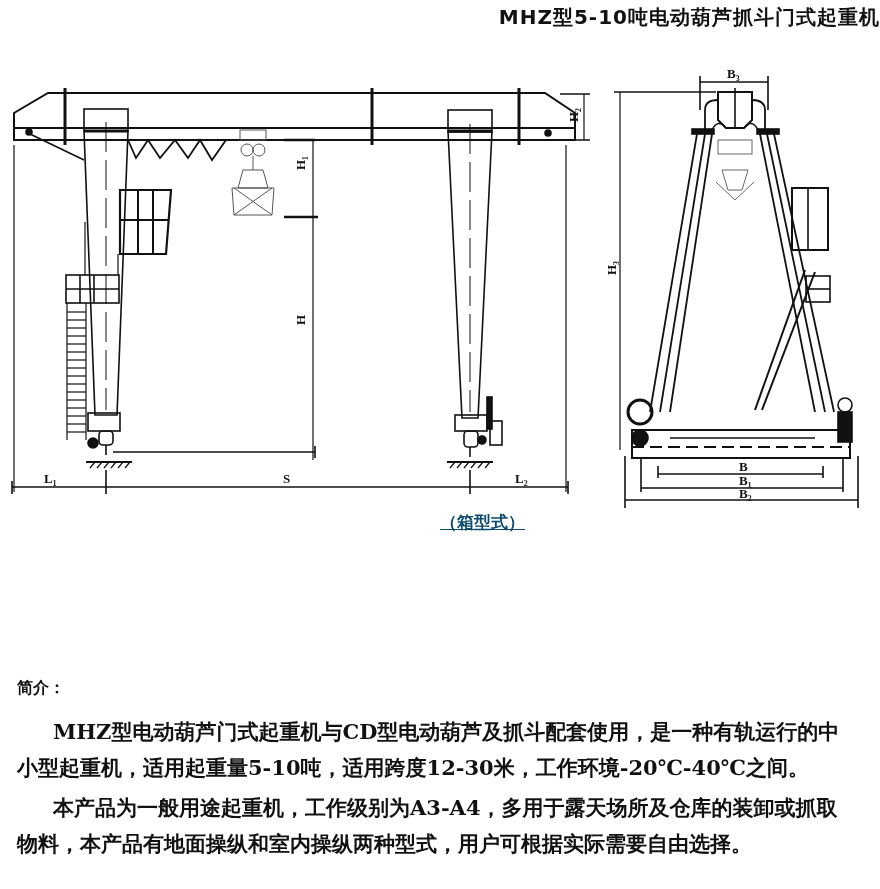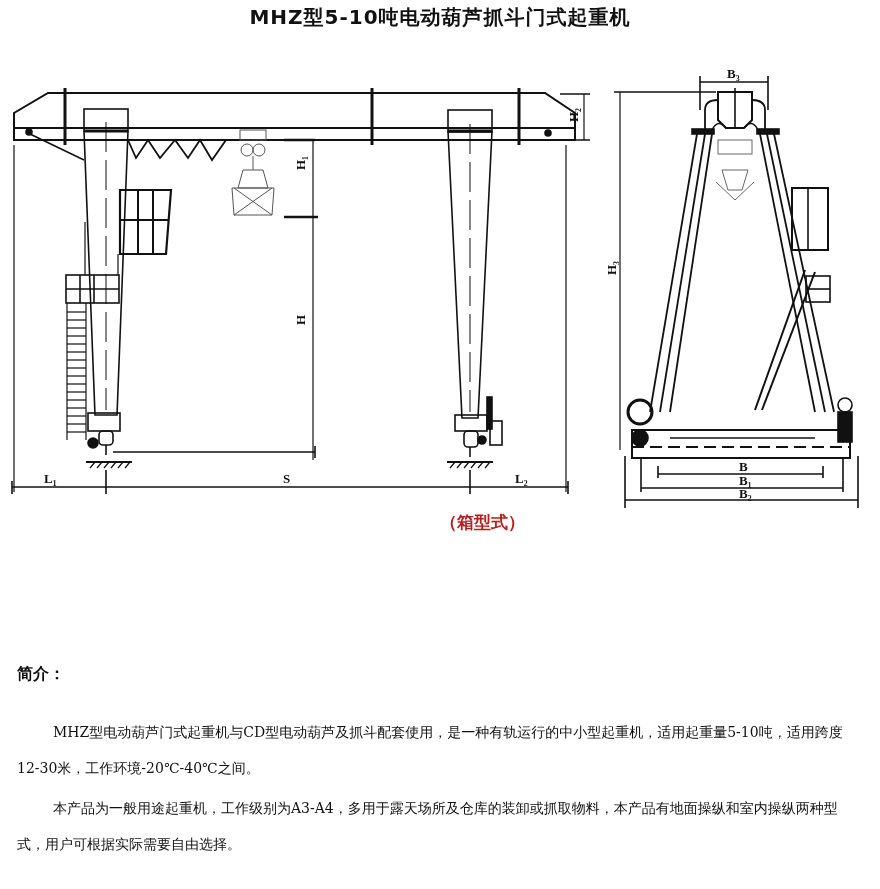--- a/index.html
+++ b/index.html
@@ -1,25 +1,25 @@
 <!DOCTYPE html>
 <html><head>
 <meta charset="utf-8">
 <style>
   html, body { margin: 0; padding: 0; background: #ffffff; }
   body { width: 880px; height: 889px; position: relative; overflow: hidden;
          font-family: "DejaVu Serif", "Liberation Serif", serif; color: #111; }
-  .title { position: absolute; left: 0; width: 880px; top: 4px; text-align: center;
+  .title { position: absolute; left: 0; width: 880px; top: 4px; text-align: right;
            font-family: "DejaVu Sans", "Liberation Sans", sans-serif; font-weight: bold;
            font-size: 20px; letter-spacing: 1px; color: #111; }
   .drawing { position: absolute; left: 0; top: 40px; width: 880px; height: 490px; }
   .caption { position: absolute; left: 440px; top: 511px; font-family: "DejaVu Sans", "Liberation Sans", sans-serif;
-             font-weight: bold; font-size: 17px; color: #b91c1c; }
-  .intro-heading { position: absolute; left: 17px; top: 664px; font-size: 16px; font-weight: bold; }
-  .para { position: absolute; left: 17px; width: 840px; font-size: 14px; font-weight: normal; line-height: 36px; }
+             font-weight: bold; font-size: 17px; color: #0c4a6e; text-decoration: underline; }
+  .intro-heading { position: absolute; left: 17px; top: 678px; font-size: 16px; font-weight: bold; }
+  .para { position: absolute; left: 17px; width: 840px; font-size: 21px; font-weight: bold; line-height: 36px; }
   .para .indent { display: inline-block; width: 36px; }
   .p1 { top: 714px; }
   .p2 { top: 790px; }
   svg text { font-family: "Liberation Serif", "DejaVu Serif", serif; font-weight: bold; }
 </style>
 </head>
 <body>
 
 <div class="title">MHZ型5-10吨电动葫芦抓斗门式起重机</div>
 

